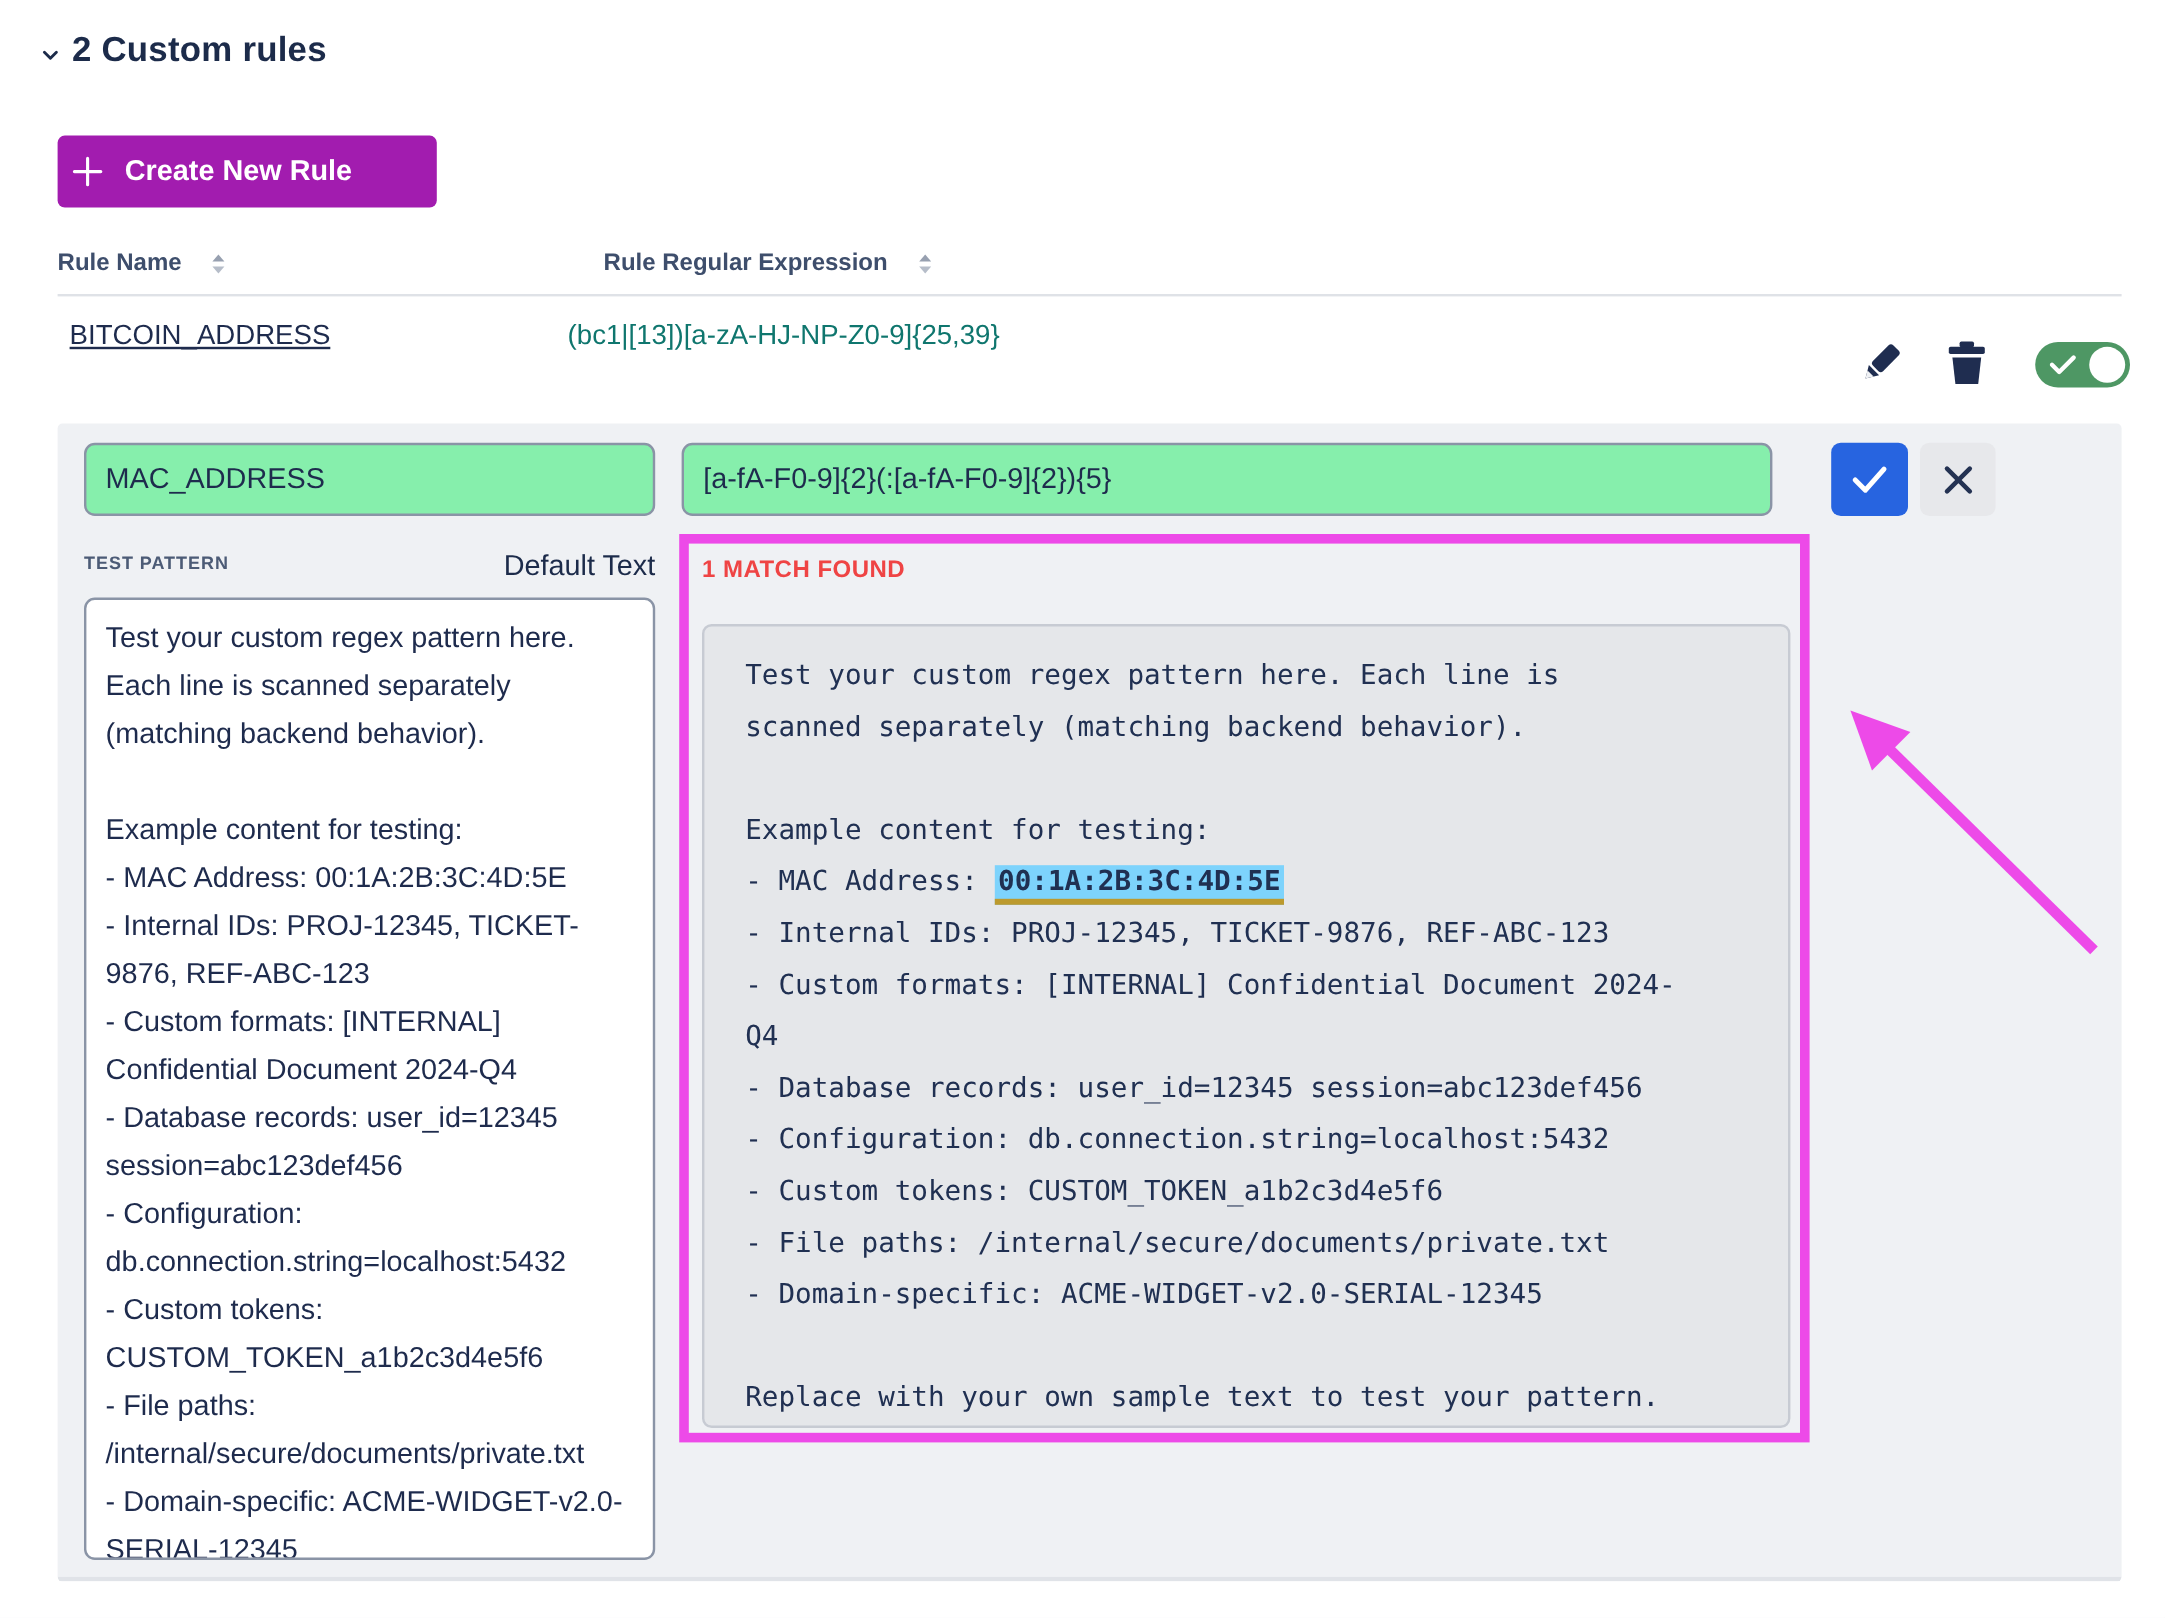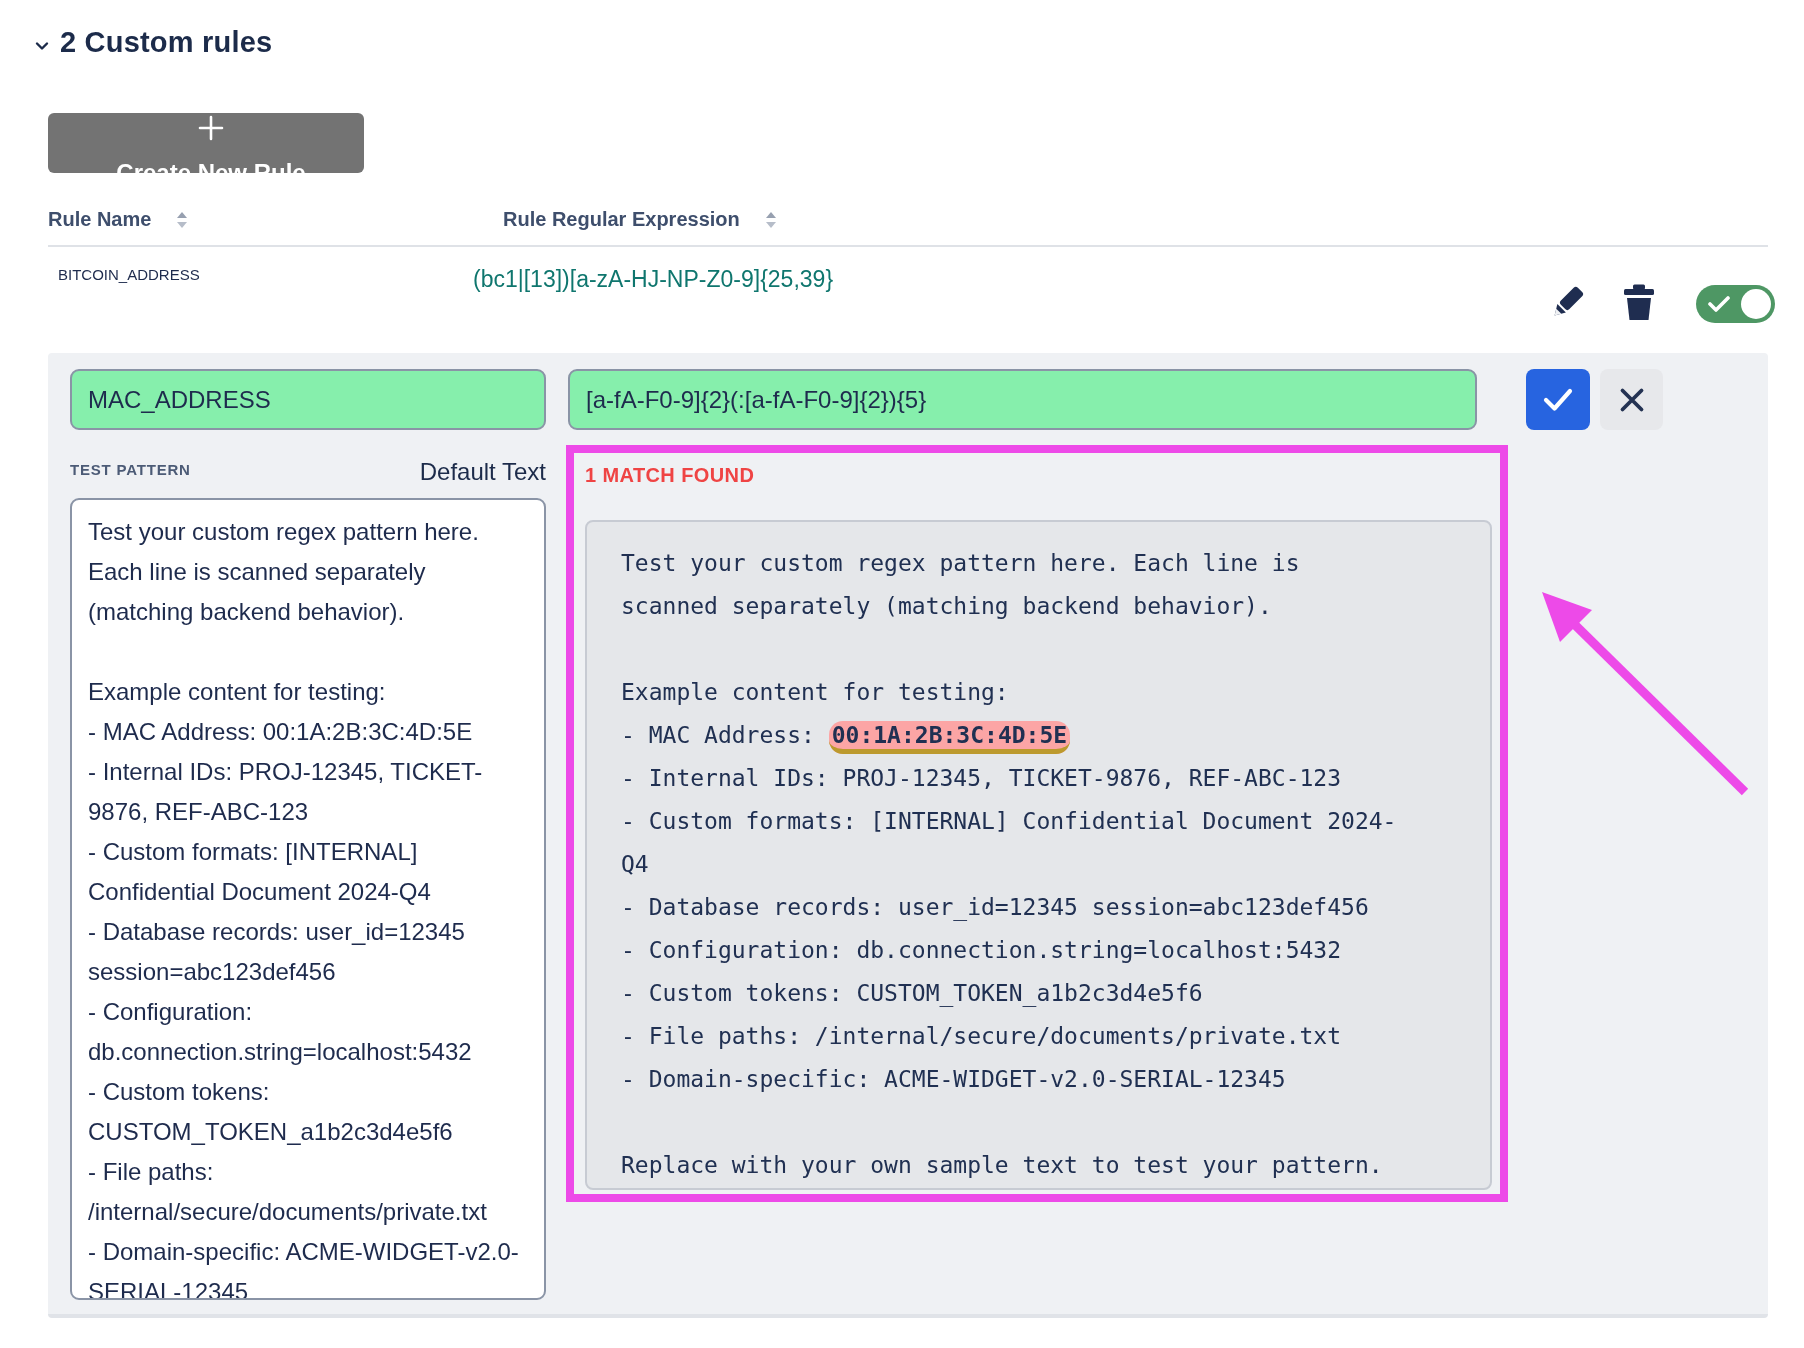--- a/index.html
+++ b/index.html
@@ -5,33 +5,33 @@
   * { margin:0; padding:0; box-sizing:border-box; }
   html,body { width:1804px; height:1348px; background:#ffffff;
               font-family:"Liberation Sans","DejaVu Sans",sans-serif; color:#1E2B4D; }
   .abs { position:absolute; }
 
   
   .section-chevron { left:34px; top:38px; width:16px; height:16px; cursor:pointer; }
   .page-title { left:60px; top:26px; font-size:29px; font-weight:700; color:#1C2B4A; letter-spacing:.2px; }
 
   
-  .create-btn { left:48px; top:113px; width:316px; height:60px; background:#737373; border:none;
+  .create-btn { left:48px; top:113px; width:316px; height:60px; background:#a21caf; border:none;
                 border-radius:6px; color:#fff; font-size:24px; font-weight:700;
                 display:flex; align-items:center; gap:16px; padding-left:10px; cursor:pointer;
-                font-family:inherit;flex-direction:column; }
+                font-family:inherit; }
 
   
   .col-head { top:208px; font-size:20px; font-weight:700; color:#3E4E6C; display:flex; align-items:center; gap:24px; cursor:pointer; }
   .col-head.name { left:48px; }
   .col-head.regex { left:503px; }
   .divider { left:48px; top:245px; width:1720px; height:2px; background:#DFE2E7; }
 
   
-  .row-name  { left:58px;  top:266px; font-size:15px; color:#1E2B4D; }
+  .row-name  { left:58px;  top:266px; font-size:23px; color:#1E2B4D;text-decoration:underline; }
   .row-regex { left:473px; top:266px; font-size:23px; color:#0f766e; }
   .icon-btn { background:none; border:none; cursor:pointer; padding:0; }
   .edit-icon  { left:1547px; top:281px; }
   .trash-icon { left:1618px; top:281px; }
   .toggle { left:1696px; top:285px; width:79px; height:38px; background:#4E9764; border-radius:19px;
             border:none; cursor:pointer; position:absolute; }
   .toggle .knob { position:absolute; right:4px; top:4px; width:30px; height:30px; background:#fff; border-radius:50%; }
   .toggle svg { position:absolute; left:12px; top:10px; }
 
   
@@ -58,21 +58,21 @@
 
   
   .match-annotation-box { left:566px; top:445px; width:942px; height:757px;
                           border:8px solid #ED4AE8; pointer-events:none; }
   .match-heading { left:585px; top:464px; font-size:20px; font-weight:700; color:#ef4444; letter-spacing:.4px; }
   .match-box { left:585px; top:520px; width:907px; height:670px; background:#E5E7EA;
                border:2px solid #C7CBD3; border-radius:8px; padding:20px 20px 20px 34px; overflow:hidden; }
   .match-box pre { font-family:"DejaVu Sans Mono","Liberation Mono",monospace; font-size:23px;
                    line-height:43px; color:#203052; white-space:pre-wrap; word-wrap:break-word;
                    width:56ch; }
-  .match-hit { background:#fca5a5; border-bottom:5px solid #BC9A2E; font-weight:700; padding:1px 3px;border-radius:14px; }
+  .match-hit { background:#7dd3fc; border-bottom:5px solid #BC9A2E; font-weight:700; padding:1px 3px; }
 
   .annot-arrow { left:1520px; top:570px; pointer-events:none; }
 </style>
 </head>
 <body>
 
 <span class="abs section-chevron">
   <svg width="16" height="16" viewBox="0 0 16 16">
       <path d="M3 5.5 L8 10.5 L13 5.5" fill="none" stroke="#1C2B4A" stroke-width="2.4" stroke-linecap="round" stroke-linejoin="round"></path>
     </svg>

